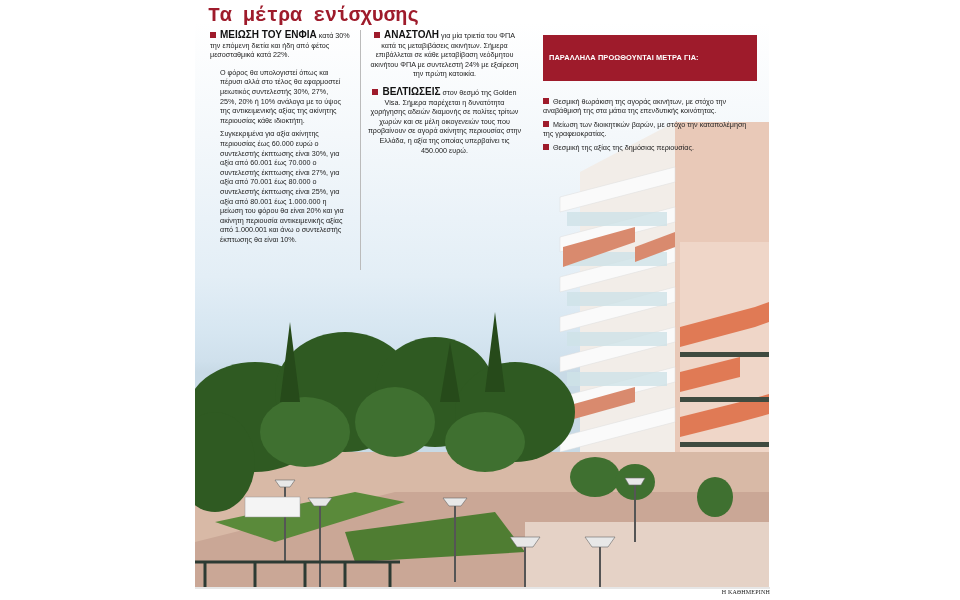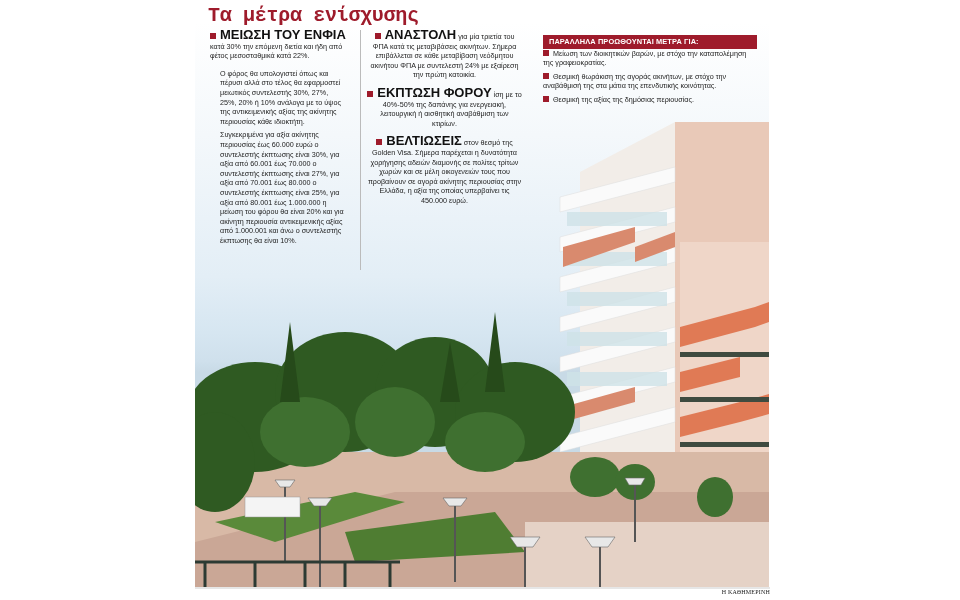--- a/index.html
+++ b/index.html
@@ -5,26 +5,26 @@
   html,body{margin:0;padding:0;background:#fff;}
   body{width:960px;height:600px;position:relative;overflow:hidden;font-family:"Liberation Sans",sans-serif;}
   .page{position:absolute;left:195px;top:0;width:575px;height:600px;}
   .title{position:absolute;left:13px;top:4px;font-family:Liberation Mono, monospace;font-weight:bold;font-size:20px;color:#9e1b2b;letter-spacing:-0.3px;}
   .photo{position:absolute;left:0;top:22px;width:574px;height:565px;
     background:linear-gradient(180deg,#ffffff 0%,#f4f8fb 20%,#e3eef6 45%,#d6e6f1 55%,#cfe0ec 60%,#c8dae6 62%);overflow:hidden;}
   .col{position:absolute;font-size:7.2px;line-height:9.6px;color:#222;}
   .col p{margin:0 16px 4px 0;}
   .col .item{margin:0 0 8px 0;}
   .bul{display:inline-block;width:6px;height:6px;background:#9e1b2b;margin-right:4px;vertical-align:0;}
-  .lead{font-weight:bold;color:#111;font-size:13px;}
+  .lead{font-weight:bold;color:#111;font-size:10px;}
   .indent{padding-left:10px;}
   .c1{left:15px;top:30px;width:150px;}
   .c2{left:165px;top:30px;width:155px;border-left:1px solid #bbb;padding-left:6px;height:240px;text-align:center;}
   .c3{left:348px;top:35px;width:214px;}
-  .c3 .hdr{background:#9e1b2b;color:#fff;font-weight:bold;font-size:7.4px;padding:2px 6px;margin-bottom:0;letter-spacing:0.1px;}
+  .c3 .hdr{background:#9e1b2b;color:#fff;font-weight:bold;font-size:7.4px;padding:18px 6px;margin-bottom:16px;letter-spacing:0.1px;}
   .c3 .row{margin-bottom:4px;}
   .credit{position:absolute;right:0;top:589px;font-size:6px;color:#222;font-family:"Liberation Serif",serif;letter-spacing:0.2px;}
   .baseline{position:absolute;left:0;top:587px;width:575px;height:2px;background:#e6e6e6;}
 </style>
 </head>
 <body>
 
 <div class="page">
 
   <div class="photo">
@@ -137,36 +137,32 @@
     <p class="indent">Ο φόρος θα υπολογιστεί όπως και πέρυσι αλλά στο τέλος θα εφαρμοστεί μειωτικός συντελεστής 30%, 27%, 25%, 20% ή 10% ανάλογα με το ύψος της αντικειμενικής αξίας της ακίνητης περιουσίας κάθε ιδιοκτήτη.</p>
     <p class="indent">Συγκεκριμένα για αξία ακίνητης περιουσίας έως 60.000 ευρώ ο συντελεστής έκπτωσης είναι 30%, για αξία από 60.001 έως 70.000 ο συντελεστής έκπτωσης είναι 27%, για αξία από 70.001 έως 80.000 ο συντελεστής έκπτωσης είναι 25%, για αξία από 80.001 έως 1.000.000 η μείωση του φόρου θα είναι 20% και για ακίνητη περιουσία αντικειμενικής αξίας από 1.000.001 και άνω ο συντελεστής έκπτωσης θα είναι 10%.</p>
   </div>
 
   <div class="col c2">
     <div class="item">
       <span class="bul"></span><span class="lead">ΑΝΑΣΤΟΛΗ</span>
       <span>για μία τριετία του ΦΠΑ κατά τις μεταβιβάσεις ακινήτων. Σήμερα επιβάλλεται σε κάθε μεταβίβαση νεόδμητου ακινήτου ΦΠΑ με συντελεστή 24% με εξαίρεση την πρώτη κατοικία.</span>
     </div>
     <div class="item">
-      <span class="bul"></span><span class="lead">ΕΚΠΤΩΣΗ ΦΟΡΟΥ</span>
-      <span>ίση με το 40%-50% της δαπάνης για ενεργειακή, λειτουργική ή αισθητική αναβάθμιση των κτιρίων.</span>
-    </div>
-    <div class="item">
       <span class="bul"></span><span class="lead">ΒΕΛΤΙΩΣΕΙΣ</span>
       <span>στον θεσμό της Golden Visa. Σήμερα παρέχεται η δυνατότητα χορήγησης αδειών διαμονής σε πολίτες τρίτων χωρών και σε μέλη οικογενειών τους που προβαίνουν σε αγορά ακίνητης περιουσίας στην Ελλάδα, η αξία της οποίας υπερβαίνει τις 450.000 ευρώ.</span>
     </div>
   </div>
 
   <div class="col c3">
     <div class="hdr">ΠΑΡΑΛΛΗΛΑ ΠΡΟΩΘΟΥΝΤΑΙ ΜΕΤΡΑ ΓΙΑ:</div>
     <div class="row">
-      <span class="bul"></span><span>Μείωση των διοικητικών βαρών, με στόχο την καταπολέμηση της γραφειοκρατίας.</span>
+      <span class="bul"></span><span>Θεσμική θωράκιση της αγοράς ακινήτων, με στόχο την αναβάθμισή της στα μάτια της επενδυτικής κοινότητας.</span>
     </div>
     <div class="row">
-      <span class="bul"></span><span>Θεσμική θωράκιση της αγοράς ακινήτων, με στόχο την αναβάθμισή της στα μάτια της επενδυτικής κοινότητας.</span>
+      <span class="bul"></span><span>Μείωση των διοικητικών βαρών, με στόχο την καταπολέμηση της γραφειοκρατίας.</span>
     </div>
     <div class="row">
       <span class="bul"></span><span>Θεσμική της αξίας της δημόσιας περιουσίας.</span>
     </div>
   </div>
 
   <div class="baseline"></div>
   <div class="credit">Η ΚΑΘΗΜΕΡΙΝΗ</div>
 </div>
 

